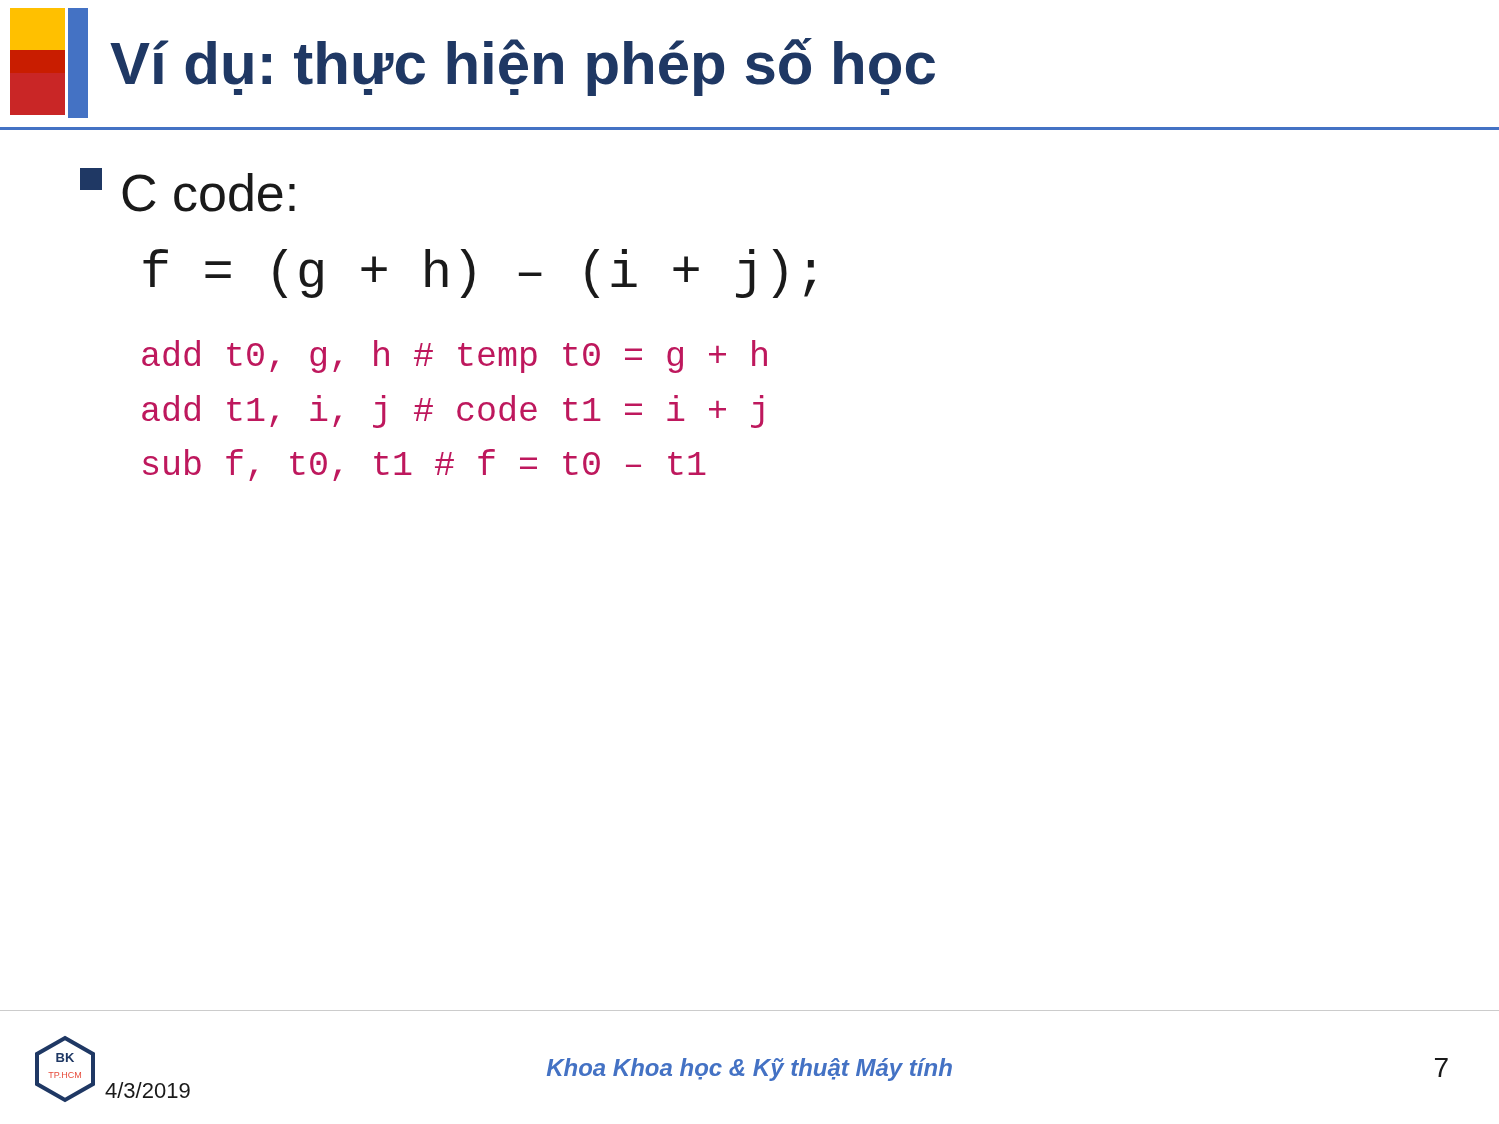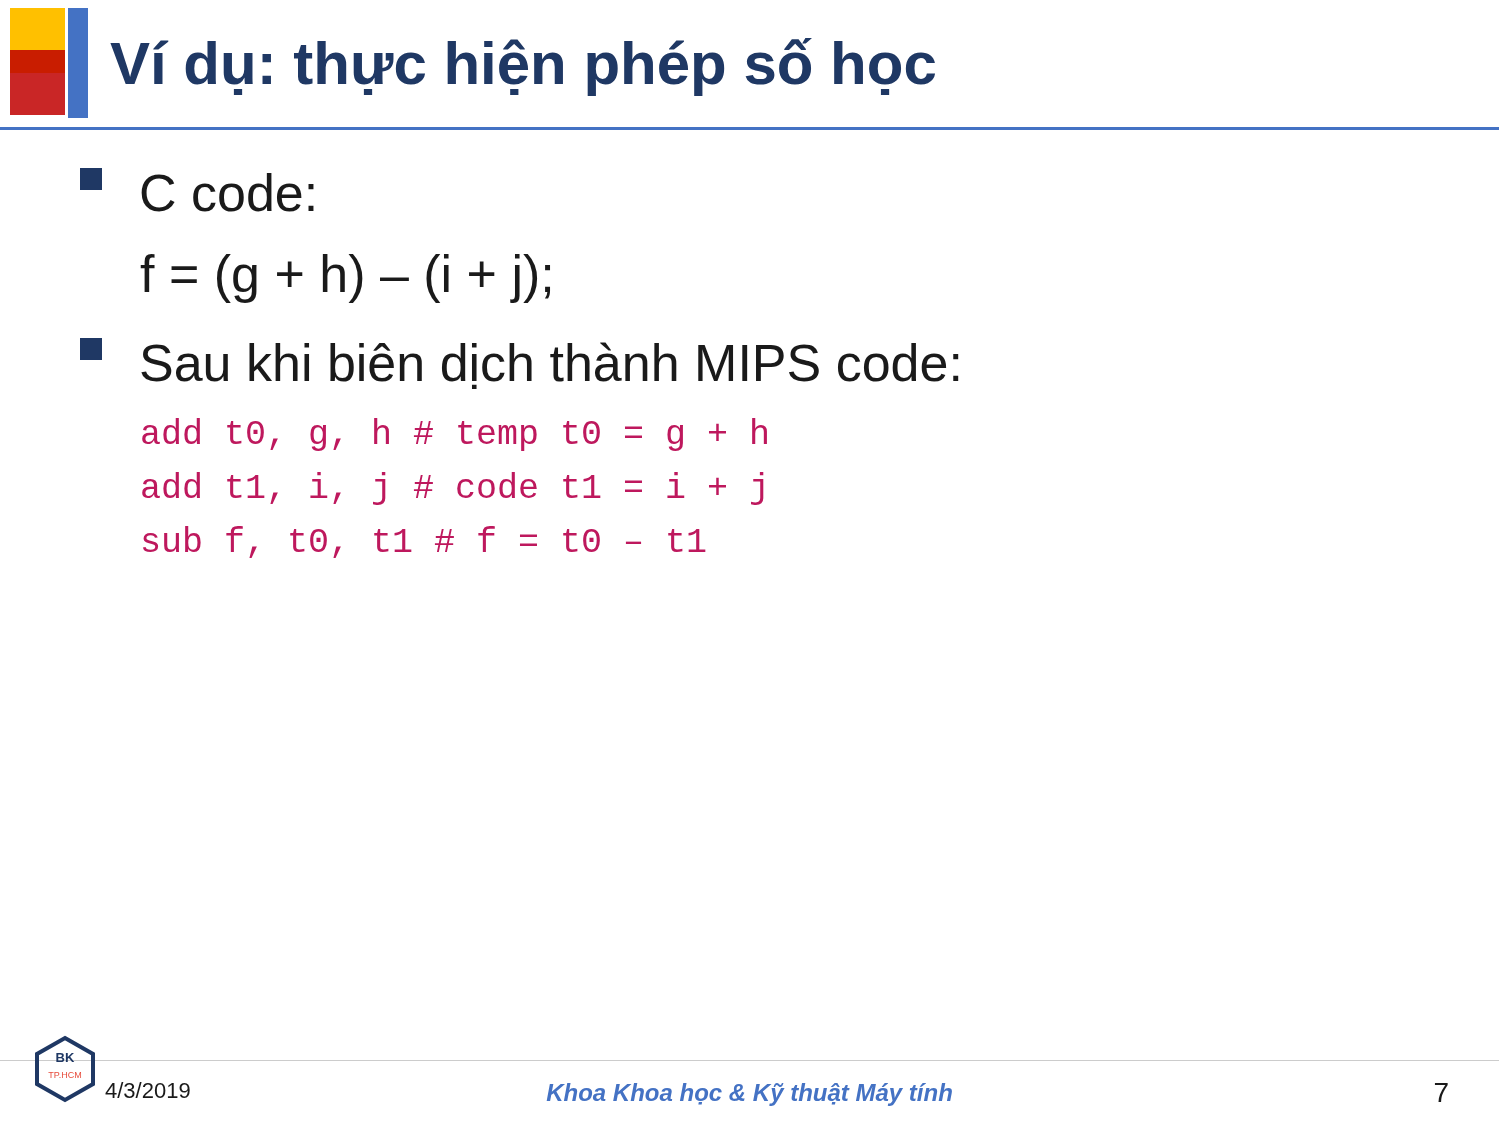--- a/index.html
+++ b/index.html
@@ -72,62 +72,61 @@
 
     
     .content {
       padding: 30px 80px 20px 80px;
     }
 
     .bullet-item {
       display: flex;
       align-items: flex-start;
       margin-bottom: 10px;
-      gap: 19px;
     }
 
     .bullet-square {
       width: 22px;
       height: 22px;
       background: #1F3864;
       flex-shrink: 0;
       margin-top: 8px;
       margin-right: 18px;
     }
 
     .bullet-text {
       font-size: 52px;
       color: #1a1a1a;
       line-height: 1.3;
       font-weight: 400;
     }
 
     .code-block {
-      font-family: Liberation Sans, sans-serif;
+      font-family: Liberation Mono, monospace;
       font-size: 52px;
       color: #1a1a1a;
       margin: 10px 0 20px 60px;
       line-height: 1.4;
     }
 
     .mips-block {
       font-family: 'Courier New', Courier, monospace;
       font-size: 35px;
       color: #be185d;
       margin: 10px 0 20px 60px;
       line-height: 1.55;
     }
 
     
     .footer {
       position: absolute;
       bottom: 0;
       left: 0;
       right: 0;
-      height: 64px;
+      height: 114px;
       display: flex;
       align-items: center;
       justify-content: center;
       border-top: 1px solid #cccccc;
     }
 
     .footer-text {
       font-size: 24px;
       font-style: italic;
       font-weight: bold;
@@ -178,24 +177,20 @@
 
 <div class="content">
 
   <div class="bullet-item">
     <div class="bullet-square"></div>
     <span class="bullet-text">C code:</span>
   </div>
 
   <div class="code-block">f = (g + h) – (i + j);</div>
 
-  <div class="bullet-item">
-    <div class="bullet-square"></div>
-    <span class="bullet-text">Sau khi biên dịch thành MIPS code:</span>
-  </div>
 
   <div class="mips-block">
     <div>add  t0, g, h    #  temp t0 = g + h</div>
     <div>add  t1, i, j    #  code t1 = i + j</div>
     <div>sub  f,  t0, t1  #  f = t0 – t1</div>
   </div>
 
 </div>
 
 <div class="footer">

